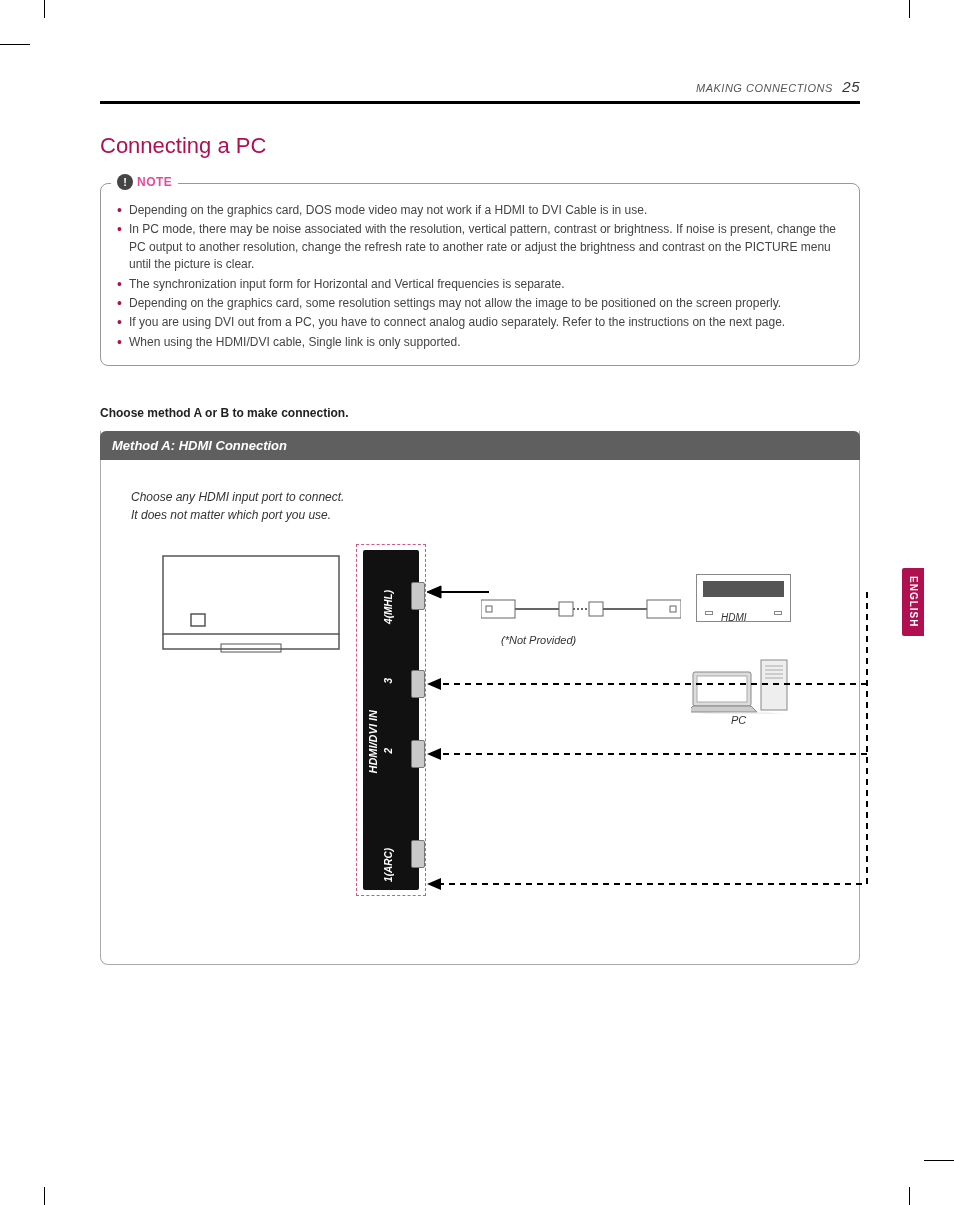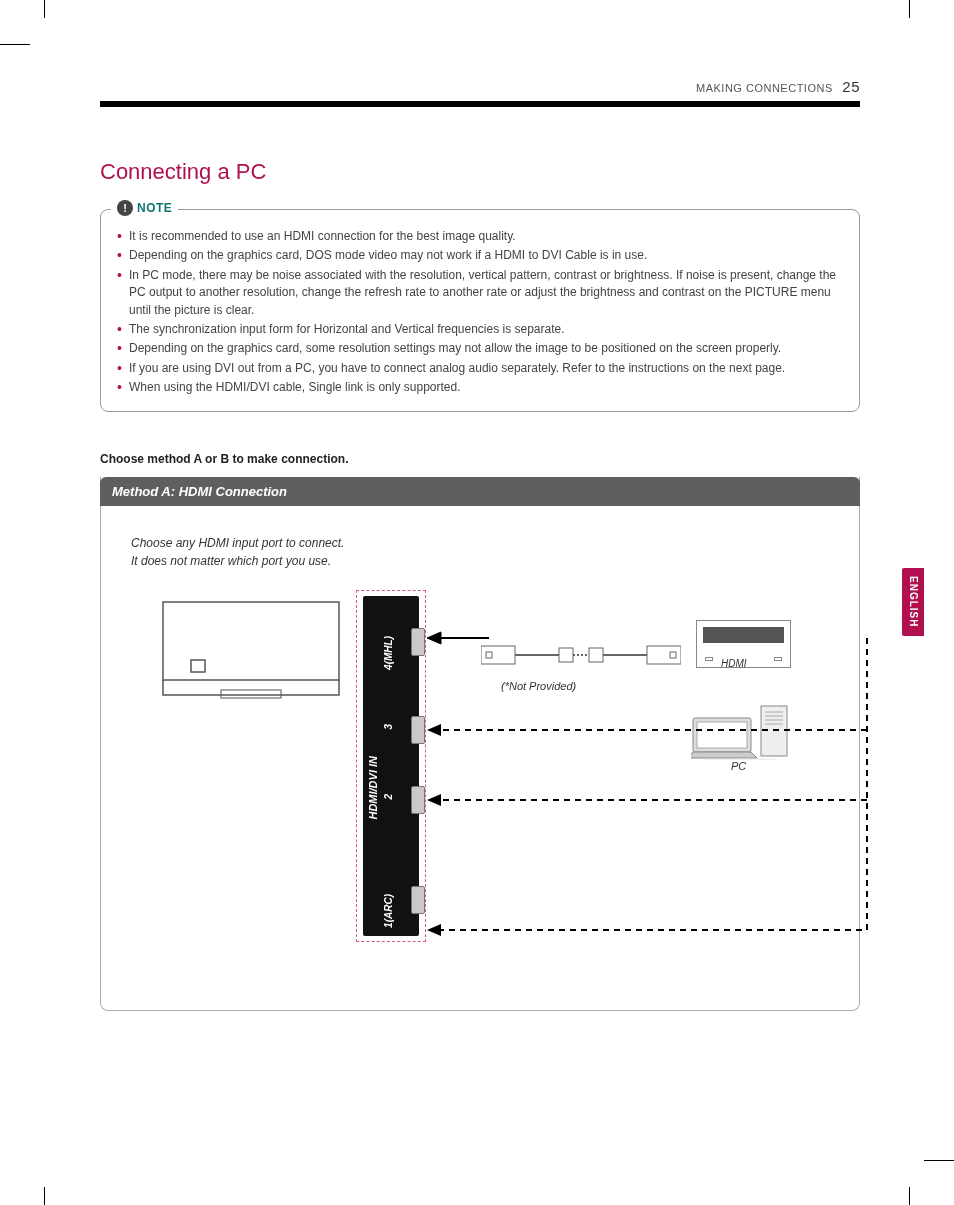--- a/index.html
+++ b/index.html
@@ -5,28 +5,28 @@
   * { box-sizing: border-box; margin: 0; padding: 0; }
   html, body { width: 954px; height: 1205px; background: #fff; font-family: Arial, Helvetica, sans-serif; color: #333; position: relative; }
   .crop-tl-v { position: absolute; left: 44px; top: 0; width: 1px; height: 18px; background: #000; }
   .crop-tl-h { position: absolute; left: 0; top: 44px; width: 30px; height: 1px; background: #000; }
   .crop-tr-v { position: absolute; right: 44px; top: 0; width: 1px; height: 18px; background: #000; }
   .crop-bl-v { position: absolute; left: 44px; bottom: 0; width: 1px; height: 18px; background: #000; }
   .crop-br-v { position: absolute; right: 44px; bottom: 0; width: 1px; height: 18px; background: #000; }
   .crop-br-h { position: absolute; right: 0; bottom: 44px; width: 30px; height: 1px; background: #000; }
 
   .page { position: absolute; left: 100px; top: 78px; width: 760px; }
-  .running-head { text-align: right; font-size: 11px; letter-spacing: 0.5px; color: #555; border-bottom: 6px solid #000000; padding-bottom: 6px; margin-bottom: 52px; }
+  .running-head { text-align: right; font-size: 11px; letter-spacing: 0.5px; color: #555; border-bottom: 3px solid #000000; padding-bottom: 6px; margin-bottom: 29px; font-style: italic; }
   .running-head .pg { font-size: 15px; color: #333; margin-left: 6px; }
   h1.section { color: #b01050; font-size: 22px; font-weight: normal; margin-bottom: 24px; }
 
   .note-box { position: relative; border: 1px solid #999; border-radius: 8px; padding: 18px 14px 12px 14px; margin-bottom: 40px; }
   .note-tab { position: absolute; top: -10px; left: 10px; background: #fff; padding: 0 6px; display: flex; align-items: center; gap: 4px; }
   .note-icon { width: 16px; height: 16px; border-radius: 50%; background: #444; display: inline-flex; align-items: center; justify-content: center; color: #fff; font-size: 11px; font-weight: bold; }
-  .note-label { color: #0f766e; font-size: 12px; font-weight: bold; letter-spacing: 0.5px; }
+  .note-label { color: #ec4899; font-size: 12px; font-weight: bold; letter-spacing: 0.5px; }
   .note-list { list-style: none; font-size: 12px; line-height: 1.45; color: #444; }
   .note-list li { position: relative; padding-left: 14px; margin-bottom: 2px; }
   .note-list li::before { content: "•"; position: absolute; left: 2px; top: 0; color: #b01050; font-size: 14px; line-height: 1.2; }
 
   h2.sub { font-size: 15px; font-weight: normal; color: #333; margin-bottom: 20px; }
   p.instr { font-size: 12px; font-weight: bold; color: #222; margin-bottom: 12px; }
 
   .method-box { border: 1px solid #aaa; border-top: none; border-radius: 0 0 8px 8px; overflow: visible; position: relative; padding-bottom: 30px; font-style: italic; }
   .method-header { background: #5f5f5f; color: #fff; font-size: 13px; font-weight: bold; padding: 7px 12px; border-top-left-radius: 6px; border-top-right-radius: 6px; margin: -1px -1px 0 -1px; }
   .method-body { padding: 28px 30px 20px 30px; position: relative; }
@@ -82,21 +82,20 @@
   </div>
 
   <h1 class="section">Connecting a PC</h1>
 
   <div class="note-box">
     <div class="note-tab">
       <span class="note-icon">!</span>
       <span class="note-label">NOTE</span>
     </div>
     <ul class="note-list">
-      <li>It is recommended to use an HDMI connection for the best image quality.</li>
       <li>Depending on the graphics card, DOS mode video may not work if a HDMI to DVI Cable is in use.</li>
       <li>In PC mode, there may be noise associated with the resolution, vertical pattern, contrast or brightness. If noise is present, change the PC output to another resolution, change the refresh rate to another rate or adjust the brightness and contrast on the PICTURE menu until the picture is clear.</li>
       <li>The synchronization input form for Horizontal and Vertical frequencies is separate.</li>
       <li>Depending on the graphics card, some resolution settings may not allow the image to be positioned on the screen properly.</li>
       <li>If you are using DVI out from a PC, you have to connect analog audio separately. Refer to the instructions on the next page.</li>
       <li>When using the HDMI/DVI cable, Single link is only supported.</li>
     </ul>
   </div>
 
   <p class="instr">Choose method A or B to make connection.</p>

